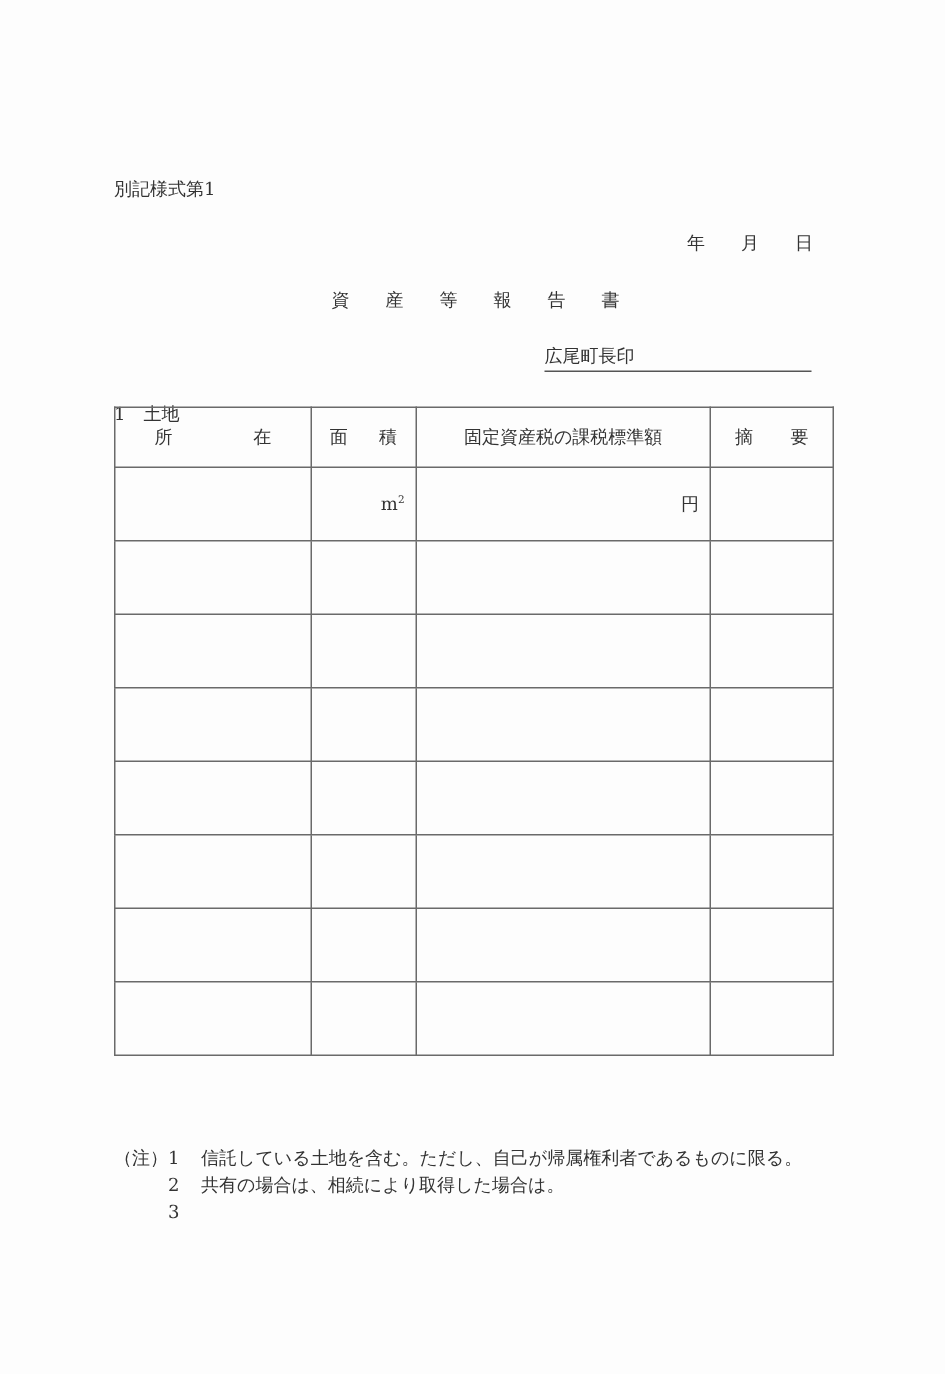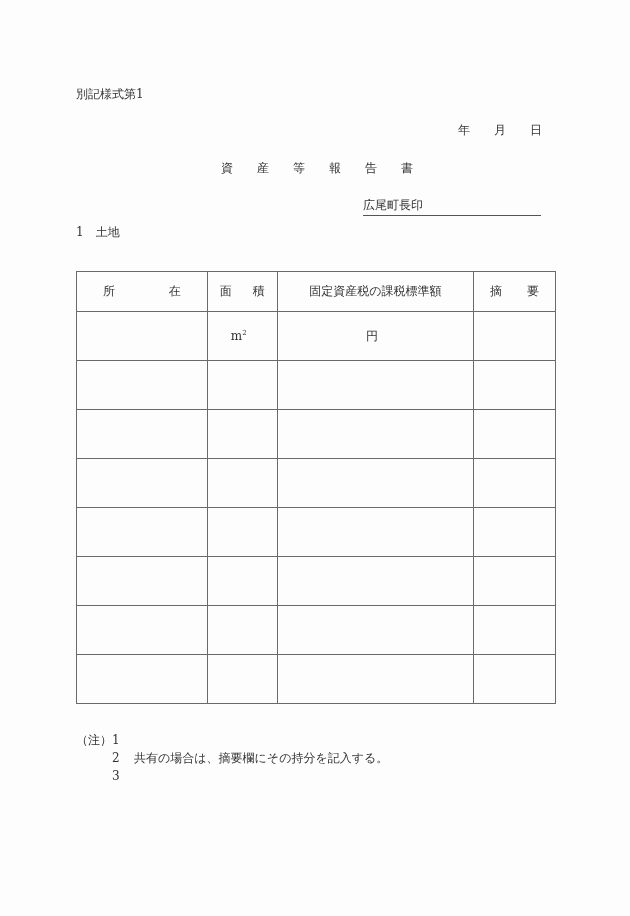--- a/index.html
+++ b/index.html
@@ -4,28 +4,28 @@
   <style>
     html, body { margin: 0; padding: 0; }
     body {
       width: 630px; height: 916px;
       background: #fdfdfd;
       position: relative;
       font-family: "DejaVu Serif", "Liberation Serif", serif;
       color: #333;
       overflow: hidden;
     }
-    .abs { position: absolute; white-space: nowrap; }
+    .abs { position: absolute; white-space: nowrap; margin-top: 32px; }
     .t12 { font-size: 12px; }
     .form-id { left: 76px; top: 86px; }
     .date-line { left: 458px; top: 122px; width: 84px; display: flex; justify-content: space-between; }
     .date-line span { display: inline-block; }
     .doc-title { left: 221px; top: 160px; width: 192px; display: flex; justify-content: space-between; font-size: 12px; }
     .addressee { left: 363px; top: 197px; width: 178px; border-bottom: 1px solid #555; display: flex; justify-content: flex-start; padding-bottom: 1px; }
-    .section { left: 76px; top: 224px; }
+    .section { left: 76px; top: 236px; }
     .section .num { margin-right: 12px; }
 
     table.land {
       position: absolute; left: 76px; top: 271px;
       border-collapse: collapse;
       width: 480px;
     }
     table.land td, table.land th {
       border: 1.5px solid #6a6a6a;
       padding: 0;
@@ -36,21 +36,21 @@
     table.land th { height: 39px; }
     table.land td { height: 48px; }
     .col1 { width: 130px; }
     .col2 { width: 69px; }
     .col3 { width: 196px; }
     .col4 { width: 81px; }
     .spread { display: flex; justify-content: space-between; padding: 0 12px; }
     .spread.c1 { padding: 0 26px 0 26px; }
     .spread.c4 { padding: 0 16px 0 16px; }
     .center { text-align: center; }
-    .unit { text-align: center; padding-right: 7px !important; vertical-align: middle; }
+    .unit { text-align: right; padding-right: 7px !important; vertical-align: middle; }
     .unit sup { font-size: 7px; }
 
     .notes { left: 76px; top: 731px; font-size: 12px; line-height: 18px; }
     .note-row { display: flex; }
     .note-lead { width: 36px; }
     .note-num { width: 22px; }
   </style>
 </head>
 <body>
 
@@ -151,23 +151,24 @@
         <td></td>
         <td></td>
       </tr>
 </tbody>
   </table>
 
 <div class="abs notes">
   <div class="note-row">
     <span class="note-lead">（注）</span>
     <span class="note-num">1</span>
+    <span>信託している土地を含む。ただし、自己が帰属権利者であるものに限る。</span>
   </div>
   <div class="note-row">
     <span class="note-lead"></span>
     <span class="note-num">2</span>
-    <span>共有の場合は、摘要欄にその持分を記入する。</span>
+    <span>共有の場合は、相続により取得した場合は。</span>
   </div>
   <div class="note-row">
     <span class="note-lead"></span>
     <span class="note-num">3</span>
   </div>
 </div>
 
 </body></html>

